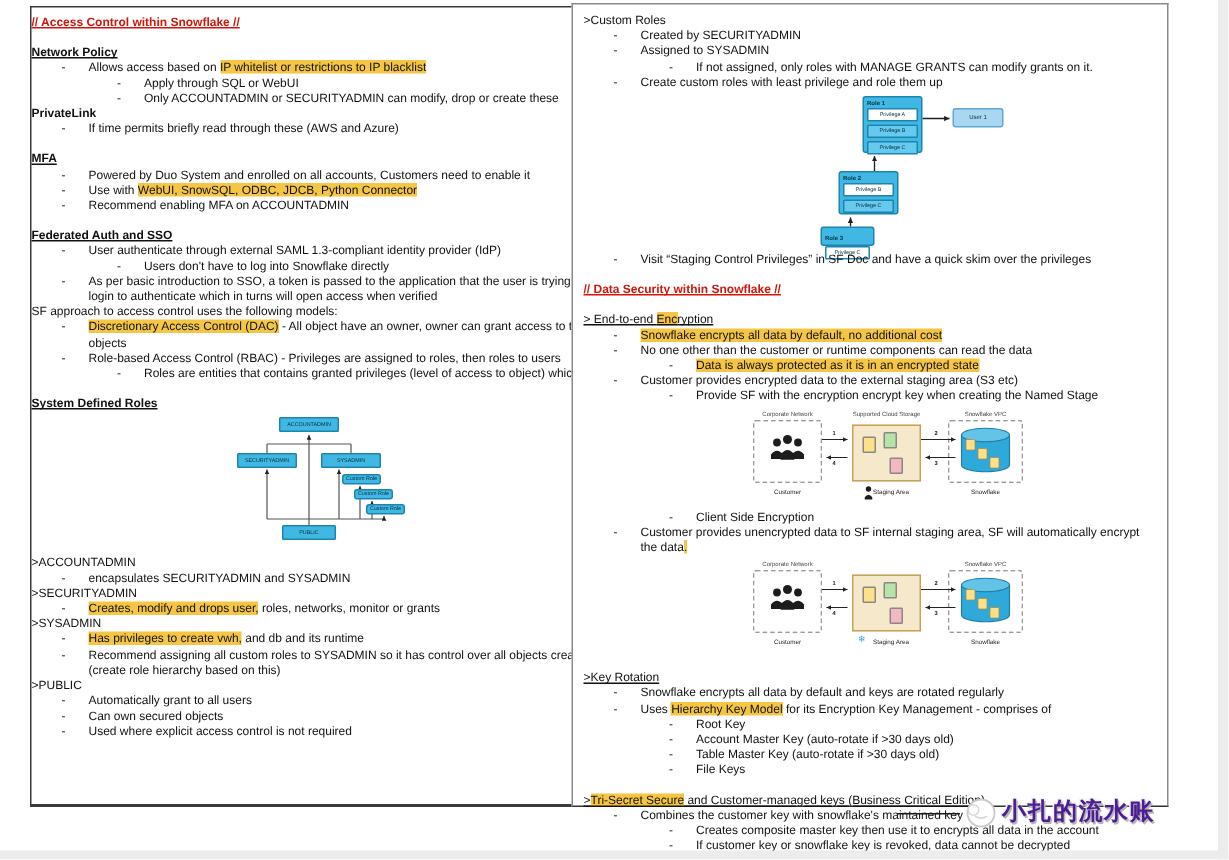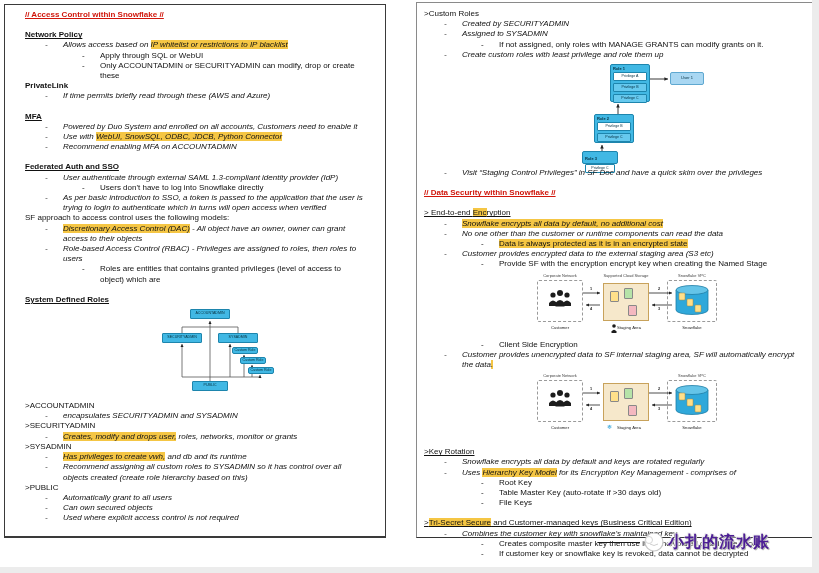--- a/index.html
+++ b/index.html
@@ -1,27 +1,27 @@
 <!DOCTYPE html>
 <html><head>
 <meta charset="utf-8">
 <style>
   html,body{margin:0;padding:0;}
   body{font-family:"Liberation Sans","DejaVu Sans",sans-serif;background:#fff;}
   #page{position:relative;width:819px;height:573px;background:#fff;overflow:hidden;font-size:8px;line-height:10.2px;color:#111;}
   .gray-strip-right{position:absolute;left:812px;top:0;width:7px;height:573px;background:#ececec;}
   .gray-strip-bottom{position:absolute;left:0;top:567px;width:819px;height:6px;background:#ececec;}
   .box{position:absolute;background:#fff;box-sizing:border-box;}
-  #left-box{left:4px;top:4px;width:382px;height:534px;border:1px solid #3a3a3a;border-bottom-width:2px;padding:5px 20px;}
-  #right-box{left:416px;top:2px;width:398px;height:536px;border:1px solid #8a8a8a;border-bottom-color:#333;padding:6px 7px;}
+  #left-box{left:20px;top:4px;width:382px;height:534px;border:1px solid #3a3a3a;border-bottom-width:2px;padding:5px 0;}
+  #right-box{left:381px;top:2px;width:398px;height:536px;border:1px solid #8a8a8a;border-bottom-color:#333;padding:6px 7px;}
   .h-red{color:#d0160b;font-weight:bold;text-decoration:underline;}
   .sec-title{font-weight:bold;}
   .mt{margin-top:10px;text-decoration:underline;}
   .li{position:relative;}
-  .l1{padding-left:38px;font-style:italic;}
+  .l1{padding-left:38px;}
   .l1::before{content:"-";position:absolute;left:20px;}
   .l2{padding-left:75px;}
   .l2::before{content:"-";position:absolute;left:57px;}
   .hl{background:#f5c644;}
   
   .diagram{position:relative;}
   .abs{position:absolute;left:0;top:0;}
   .nbox{position:absolute;background:#41b8e4;border:1px solid #1d85ad;border-radius:1px;
         font-size:3.6px;line-height:1;display:flex;align-items:center;justify-content:center;
         color:#07303e;box-sizing:border-box;text-align:center;}
@@ -276,20 +276,21 @@
       <div class="blabel" style="left:0;top:52px;width:46px;">Customer</div>
       <div class="snow" style="position:absolute;left:70px;top:51px;">❄</div>
       <div class="blabel" style="left:80px;top:52px;width:40px;text-align:left;">Staging Area</div>
       <div class="blabel" style="left:130px;top:52px;width:50px;">Snowflake</div>
     </div>
 
     <div class="mt">&gt;Key Rotation</div>
     <div class="li l1">Snowflake encrypts all data by default and keys are rotated regularly</div>
     <div class="li l1"><span>Uses </span><span class="hl">Hierarchy Key Model</span><span> for its Encryption Key Management - comprises of</span></div>
     <div class="li l2">Root Key</div>
+    <div class="li l2">Account Master Key (auto-rotate if &gt;30 days old)</div>
     <div class="li l2">Table Master Key (auto-rotate if &gt;30 days old)</div>
     <div class="li l2">File Keys</div>
 
     <div class="mt"><span>&gt;</span><span class="hl">Tri-Secret Secure</span><span> and Customer-managed keys (Business Critical Edition)</span></div>
     <div class="li l1">Combines the customer key with snowflake's maintained key</div>
     <div class="li l2">Creates composite master key then use it to encrypts all data in the account</div>
     <div class="li l2">If customer key or snowflake key is revoked, data cannot be decrypted</div>
   </div>
 
   <div class="gray-strip-right"></div>

